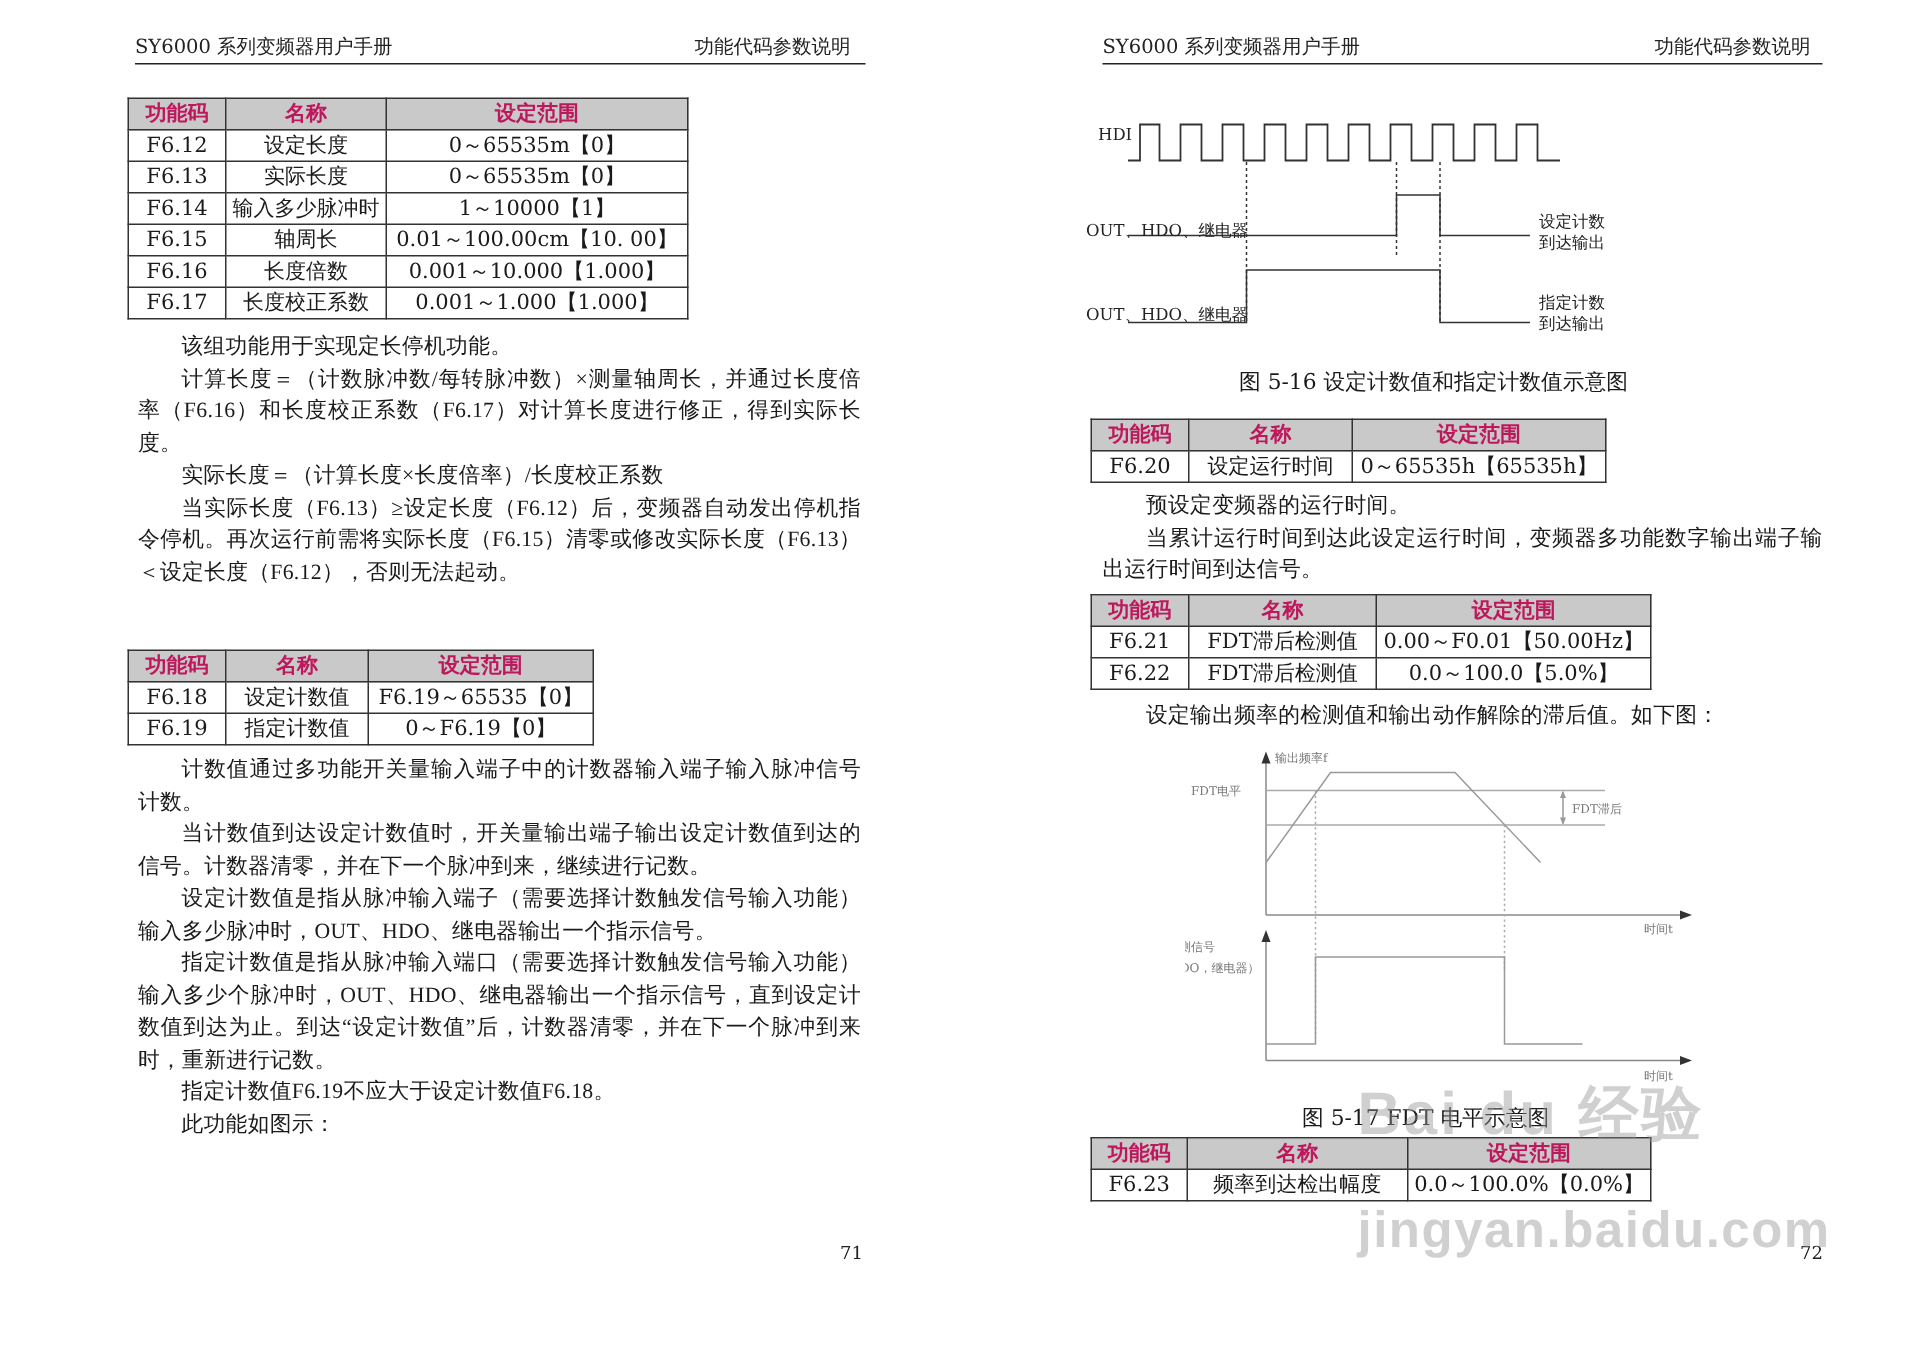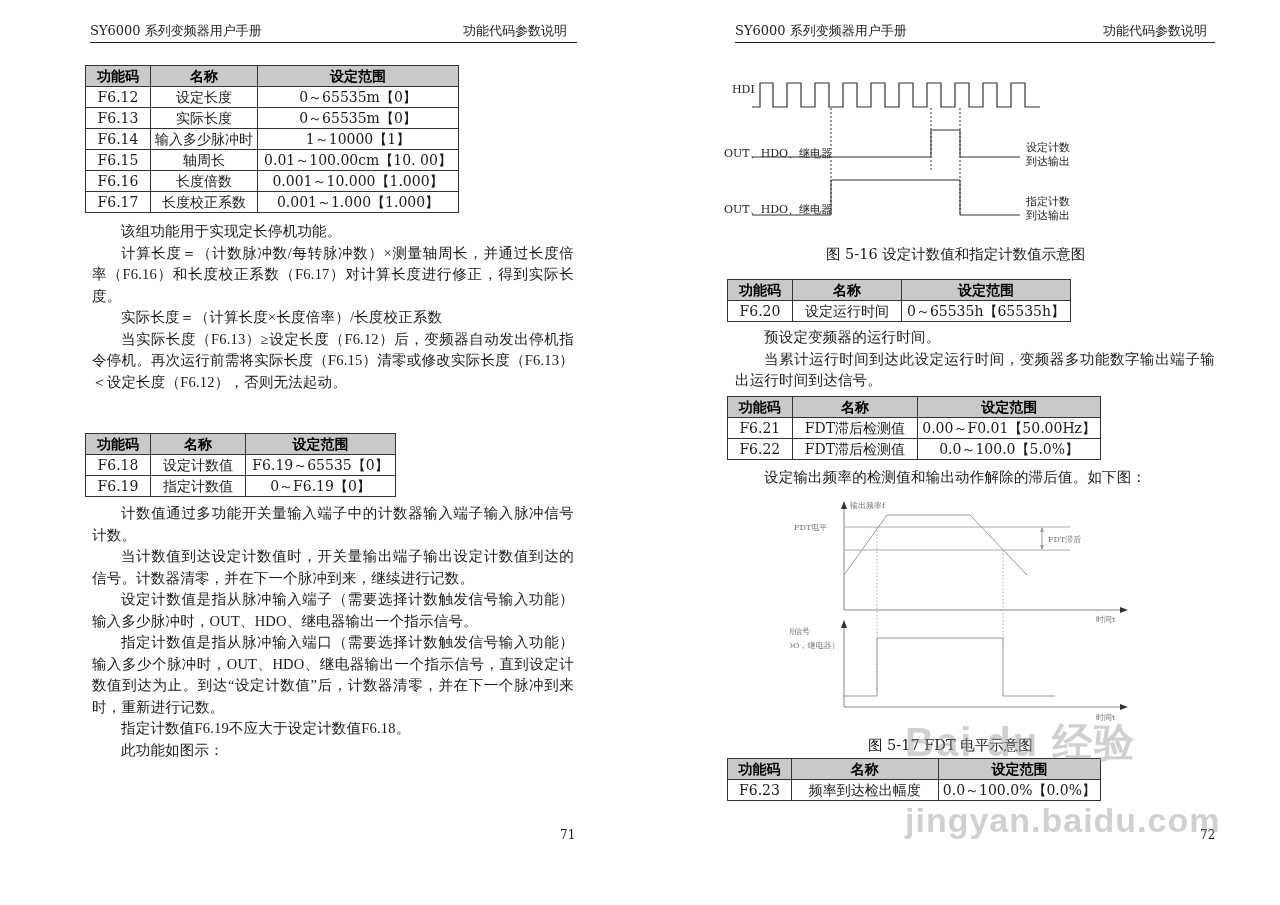--- a/index.html
+++ b/index.html
@@ -6,21 +6,21 @@
   body { width: 1280px; height: 905px; background: #ffffff; position: relative; overflow: hidden;
          font-family: "DejaVu Serif", "Liberation Serif", serif; color: #1a1a1a; }
   .page { position: absolute; top: 0; height: 905px; }
   .page.left { left: 0; width: 640px; }
   .page.right { left: 640px; width: 640px; }
   .hdr { position: absolute; top: 22px; font-size: 13px; color: #222; }
   .hdr-rule { position: absolute; top: 42px; height: 0; border-top: 1.5px solid #222; }
   .pnum { position: absolute; font-size: 12px; color: #222; }
   table.ptab { position: absolute; border-collapse: collapse; font-size: 14px; }
   table.ptab th, table.ptab td { border: 1px solid #333; text-align: center; padding: 0 4px; height: 20px; line-height: 20px; white-space: nowrap; font-weight: normal; }
-  table.ptab th { background: #c9c9c9; font-weight: bold; color: #000000; }
+  table.ptab th { background: #c9c9c9; font-weight: bold; color: #be185d; }
   .para { position: absolute; font-size: 14.5px; line-height: 21.5px; letter-spacing: 0.2px; }
   .para p { margin: 0; text-indent: 2em; text-align: justify; font-family: Liberation Serif, serif; }
   .caption { position: absolute; font-size: 14.5px; }
   svg text { font-family: "DejaVu Serif", "Liberation Serif", serif; }
   .watermark { position: absolute; left: 905px; top: 715px; color: rgba(150,150,150,0.45); font-family: "Liberation Sans", sans-serif; font-weight: bold; }
   .wm-top { font-size: 40px; letter-spacing: 2px; position: absolute; left: 0; top: 0; white-space: nowrap; }
   .wm-bot { font-size: 34px; position: absolute; left: 0; top: 86px; white-space: nowrap; letter-spacing: 1px; }
 </style>
 </head>
 <body>

